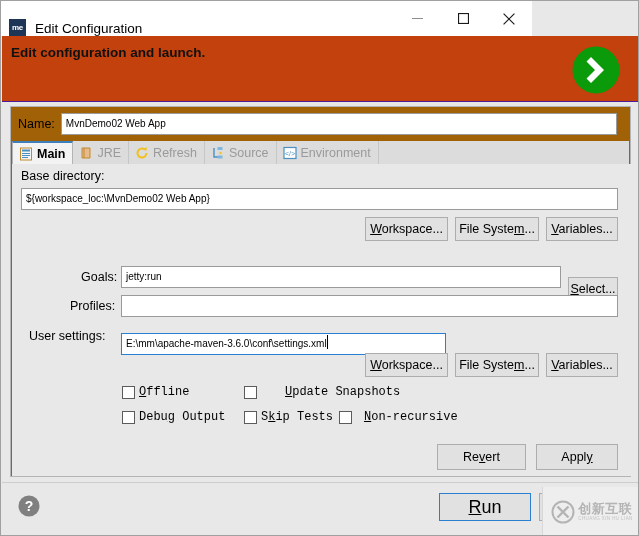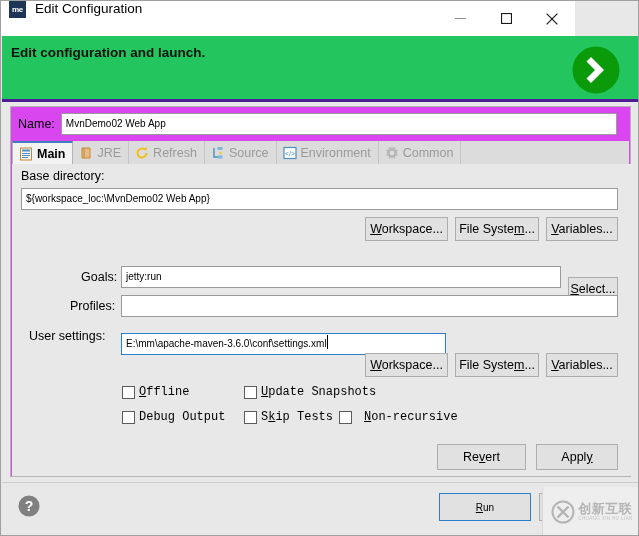--- a/index.html
+++ b/index.html
@@ -24,25 +24,25 @@
     background: #e8e8e8;
     box-sizing: border-box;
     border: 1px solid #a0a0a0;
     overflow: hidden;
   }
 
   
   .titlebar {
     position: absolute;
     left: 0; top: 0;
-    width: 574px;
+    width: 531px;
     height: 35px;
     background: #ffffff;
     display: flex;
-    align-items: flex-start;
+    align-items: flex-end;
   }
   .app-icon {
     width: 17px;
     height: 17px;
     margin-left: 8px;
     background: #1d3557;
     color: #ffffff;
     font-size: 8px;
     font-weight: bold;
     font-family: "Liberation Sans", sans-serif;
@@ -74,22 +74,22 @@
     background: #ffffff;
   }
   .win-btn svg { display: block; }
 
   
   .header {
     position: absolute;
     left: 1px; top: 35px;
     width: 637px;
     height: 66px;
-    background: #22c55e;
-    border-bottom: 3px solid #4c1d95;
+    background: #c2410c;
+    border-bottom: 1px solid #4c1d95;
     box-sizing: border-box;
   }
   .header-title {
     position: absolute;
     left: 9px; top: 9px;
     font-size: 13.5px;
     font-weight: bold;
     color: #111111;
     white-space: nowrap;
   }
@@ -100,21 +100,21 @@
   }
 
   
   .content-frame {
     position: absolute;
     left: 9px; top: 105px;
     width: 621px;
     height: 371px;
     box-sizing: border-box;
     border: 1px solid #b4b4b4;
-    background: #d946ef;
+    background: #a16207;
   }
   .scroll-edge {
     position: absolute;
     right: 3px; top: 36px;
     width: 1px; height: 230px;
     background: #b0b0b0;
   }
 
   
   .name-row {
@@ -260,21 +260,21 @@
   .run-btn {
     position: absolute;
     left: 437px; top: 10px;
     width: 92px; height: 28px;
     box-sizing: border-box;
     background: #e1e1e1;
     border: 1px solid #2b7fd0;
     display: flex;
     align-items: center;
     justify-content: center;
-    font-size: 10px;
+    font-size: 18px;
     font-family: "Liberation Sans", sans-serif;
   }
   .cancel-btn {
     position: absolute;
     left: 537px; top: 10px;
     width: 92px; height: 28px;
     box-sizing: border-box;
     background: #e1e1e1;
     border: 1px solid #adadad;
     display: flex;
@@ -407,29 +407,20 @@
       <div class="tab">
         <span class="tab-ico">
           <svg width="14" height="14" viewBox="0 0 14 14">
             <rect x="1" y="1.5" width="12" height="11" fill="#ffffff" stroke="#4a90c2" stroke-width="1.2"></rect>
             <text x="7" y="10" font-size="7" fill="#4a90c2" text-anchor="middle" font-family="Liberation Sans, sans-serif">&lt;/&gt;</text>
           </svg>
         </span>
         <span>Environment</span>
       </div>
 
-      <div class="tab">
-        <span class="tab-ico">
-          <svg width="14" height="14" viewBox="0 0 14 14">
-            <path d="M7 1.5 l1.3 0.35 0.9 -0.9 1.1 0.8 -0.35 1.25 0.85 0.85 1.25 -0.35 0.8 1.1 -0.9 0.9 0.35 1.3 -0.35 1.3 0.9 0.9 -0.8 1.1 -1.25 -0.35 -0.85 0.85 0.35 1.25 -1.1 0.8 -0.9 -0.9 -1.3 0.35 -1.3 -0.35 -0.9 0.9 -1.1 -0.8 0.35 -1.25 -0.85 -0.85 -1.25 0.35 -0.8 -1.1 0.9 -0.9 -0.35 -1.3 0.35 -1.3 -0.9 -0.9 0.8 -1.1 1.25 0.35 0.85 -0.85 -0.35 -1.25 1.1 -0.8 0.9 0.9 z" fill="#b8b8b8"></path>
-            <circle cx="7" cy="7" r="2.3" fill="#dcdcdc"></circle>
-          </svg>
-        </span>
-        <span>Common</span>
-      </div>
     </div>
 
     <div class="panel">
 
       <div class="lbl" style="left:9px; top:5px;">Base directory:</div>
 
       <div class="textfield" style="position:absolute; left:9px; top:24px; width:597px;">${workspace_loc:\MvnDemo02 Web App}</div>
 
       <button class="btn" style="left:353px; top:53px; width:83px;">
         <span><u>W</u>orkspace...</span>
@@ -460,21 +451,21 @@
         <span>File Syste<u>m</u>...</span>
       </button>
       <button class="btn" style="left:534px; top:189px; width:72px;">
         <span><u>V</u>ariables...</span>
       </button>
 
       <div class="cbrow" style="left:110px; top:221px;">
         <span class="cbox"></span>
         <span class="cblabel"><u>O</u>ffline</span>
       </div>
-      <div class="cbrow" style="left:232px; top:221px;">
+      <div class="cbrow" style="left:232px; top:221px;gap:24px;">
         <span class="cbox"></span>
         <span class="cblabel"><u>U</u>pdate Snapshots</span>
       </div>
 
       <div class="cbrow" style="left:110px; top:246px;">
         <span class="cbox"></span>
         <span class="cblabel">Debu<u>g</u> Output</span>
       </div>
       <div class="cbrow" style="left:232px; top:246px;">
         <span class="cbox"></span>

